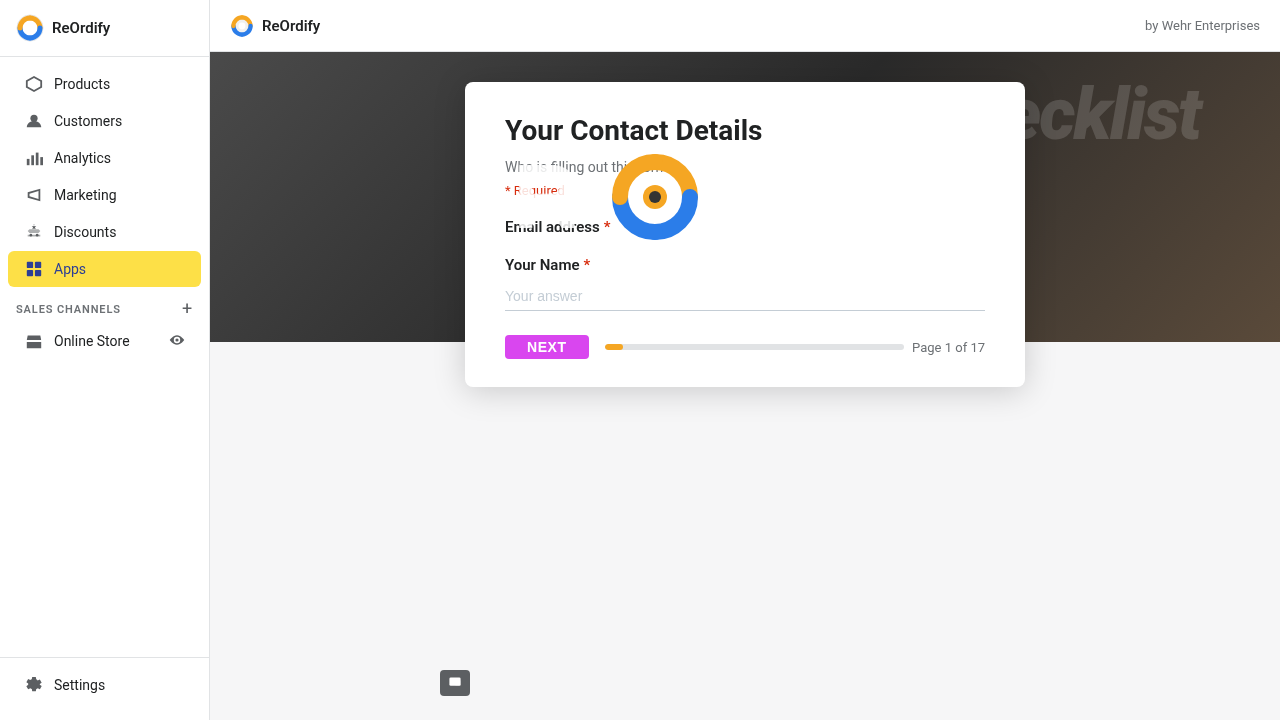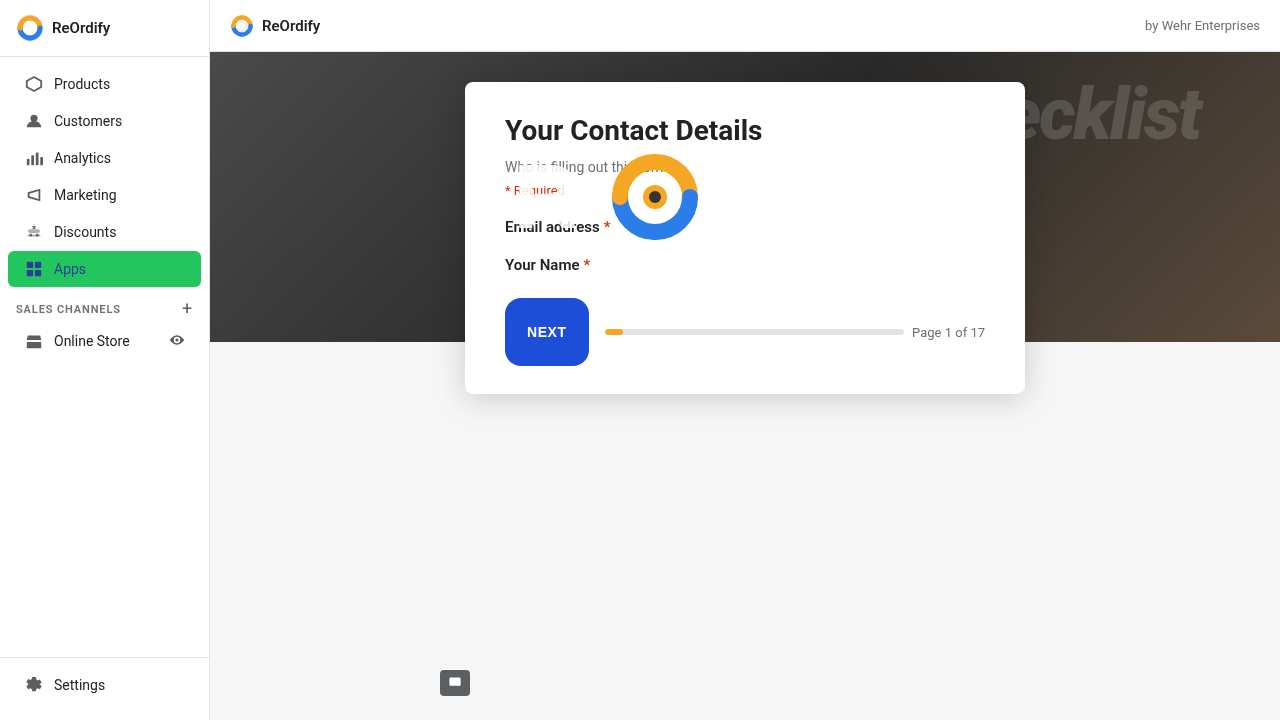--- a/index.html
+++ b/index.html
@@ -41,21 +41,21 @@
       gap: 10px;
       padding: 8px 16px;
       cursor: pointer;
       color: #202223;
       font-size: 14px;
       text-decoration: none;
       border-radius: 6px;
       margin: 1px 8px;
       position: relative;
     }
-    .nav-item.active { background: #22c55e; color: #2c3e95; }
+    .nav-item.active { background: #fde047; color: #2c3e95; }
     .nav-item .icon {
       width: 20px; height: 20px;
       display: flex; align-items: center; justify-content: center;
       flex-shrink: 0;
       color: #5c5f62;
     }
     .nav-item.active .icon { color: #2c3e95; }
     .badge {
       margin-left: auto;
       background: #e0e0e0;
@@ -228,27 +228,27 @@
     }
 
     
     .modal-footer {
       display: flex;
       align-items: center;
       gap: 16px;
       margin-top: 24px;
     }
     .btn-next {
-      background: #1d4ed8;
+      background: #d946ef;
       color: #fff;
       border: none;
-      padding: 26px 22px;
+      padding: 4px 22px;
       font-size: 14px;
       font-weight: 600;
-      border-radius: 16px;
+      border-radius: 4px;
       cursor: pointer;
       letter-spacing: 0.04em;
     }
     .progress-bar {
       flex: 1;
       display: flex;
       align-items: center;
       gap: 8px;
     }
     .progress-track {
@@ -458,20 +458,21 @@
             <span>Email address</span>
             <span class="required-star">*</span>
           </div>
         </div>
 
         <div class="form-field">
           <div class="field-label">
             <span>Your Name</span>
             <span class="required-star">*</span>
           </div>
+          <input class="field-input" type="text" placeholder="Your answer" style="">
         </div>
 
         <div class="modal-footer">
           <button class="btn-next">NEXT</button>
           <div class="progress-bar">
             <div class="progress-track">
               <div class="progress-fill" style="width: 6%;"></div>
             </div>
             <span class="page-indicator">Page 1 of 17</span>
           </div>

